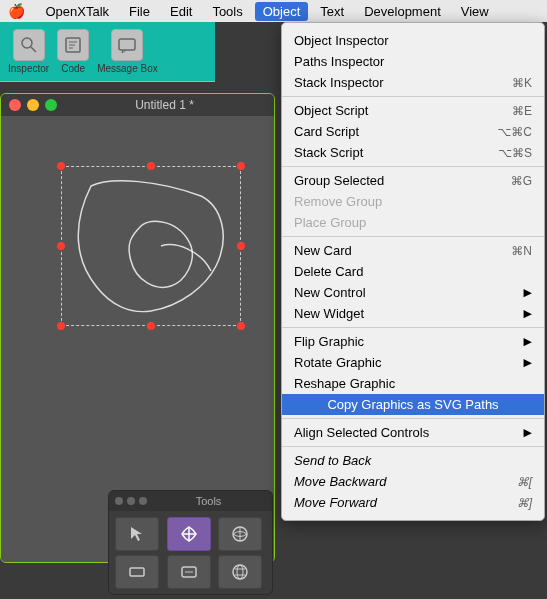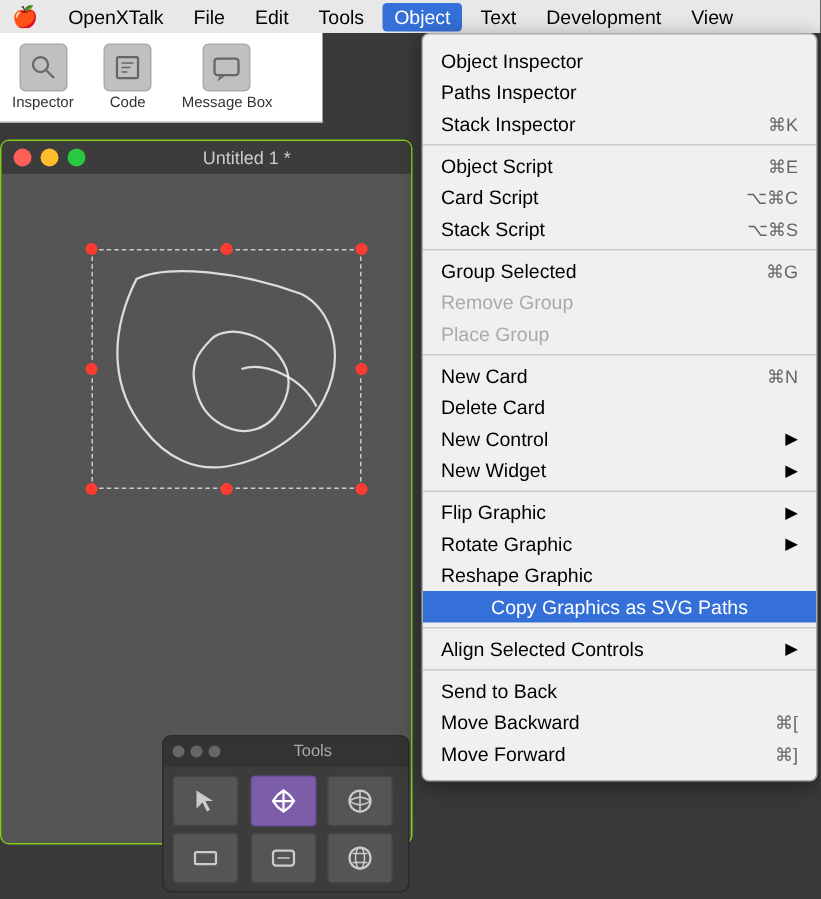--- a/index.html
+++ b/index.html
@@ -45,25 +45,25 @@
       color: #fff;
     }
 
     
     .toolbar {
       position: absolute;
       top: 22px;
       left: 0;
       width: 215px;
       height: 60px;
-      background: #ffffff;
+      background: #14b8a6;
       display: flex;
       align-items: center;
       padding: 0 8px;
-      gap: 20px;
+      gap: 8px;
       border-bottom: 1px solid #b0b0b0;
     }
     .toolbar-btn {
       display: flex;
       flex-direction: column;
       align-items: center;
       justify-content: center;
       gap: 2px;
       cursor: pointer;
     }
@@ -215,21 +215,21 @@
       border: 1px solid #aaa;
       border-radius: 5px;
       box-shadow: 0 4px 16px rgba(0,0,0,0.4);
       z-index: 100;
       padding: 4px 0;
     }
     .menu-section {
       border-bottom: 1px solid #ccc;
       padding: 3px 0;
     }
-    .menu-section:last-child { border-bottom: none; }
+    .menu-section:last-child { border-bottom: none; font-style: italic; }
     .dd-item {
       display: flex;
       align-items: center;
       padding: 3px 12px;
       cursor: default;
       color: #000;
       font-size: 13px;
       position: relative;
     }
     .dd-item.disabled { color: #aaa; cursor: default; }

